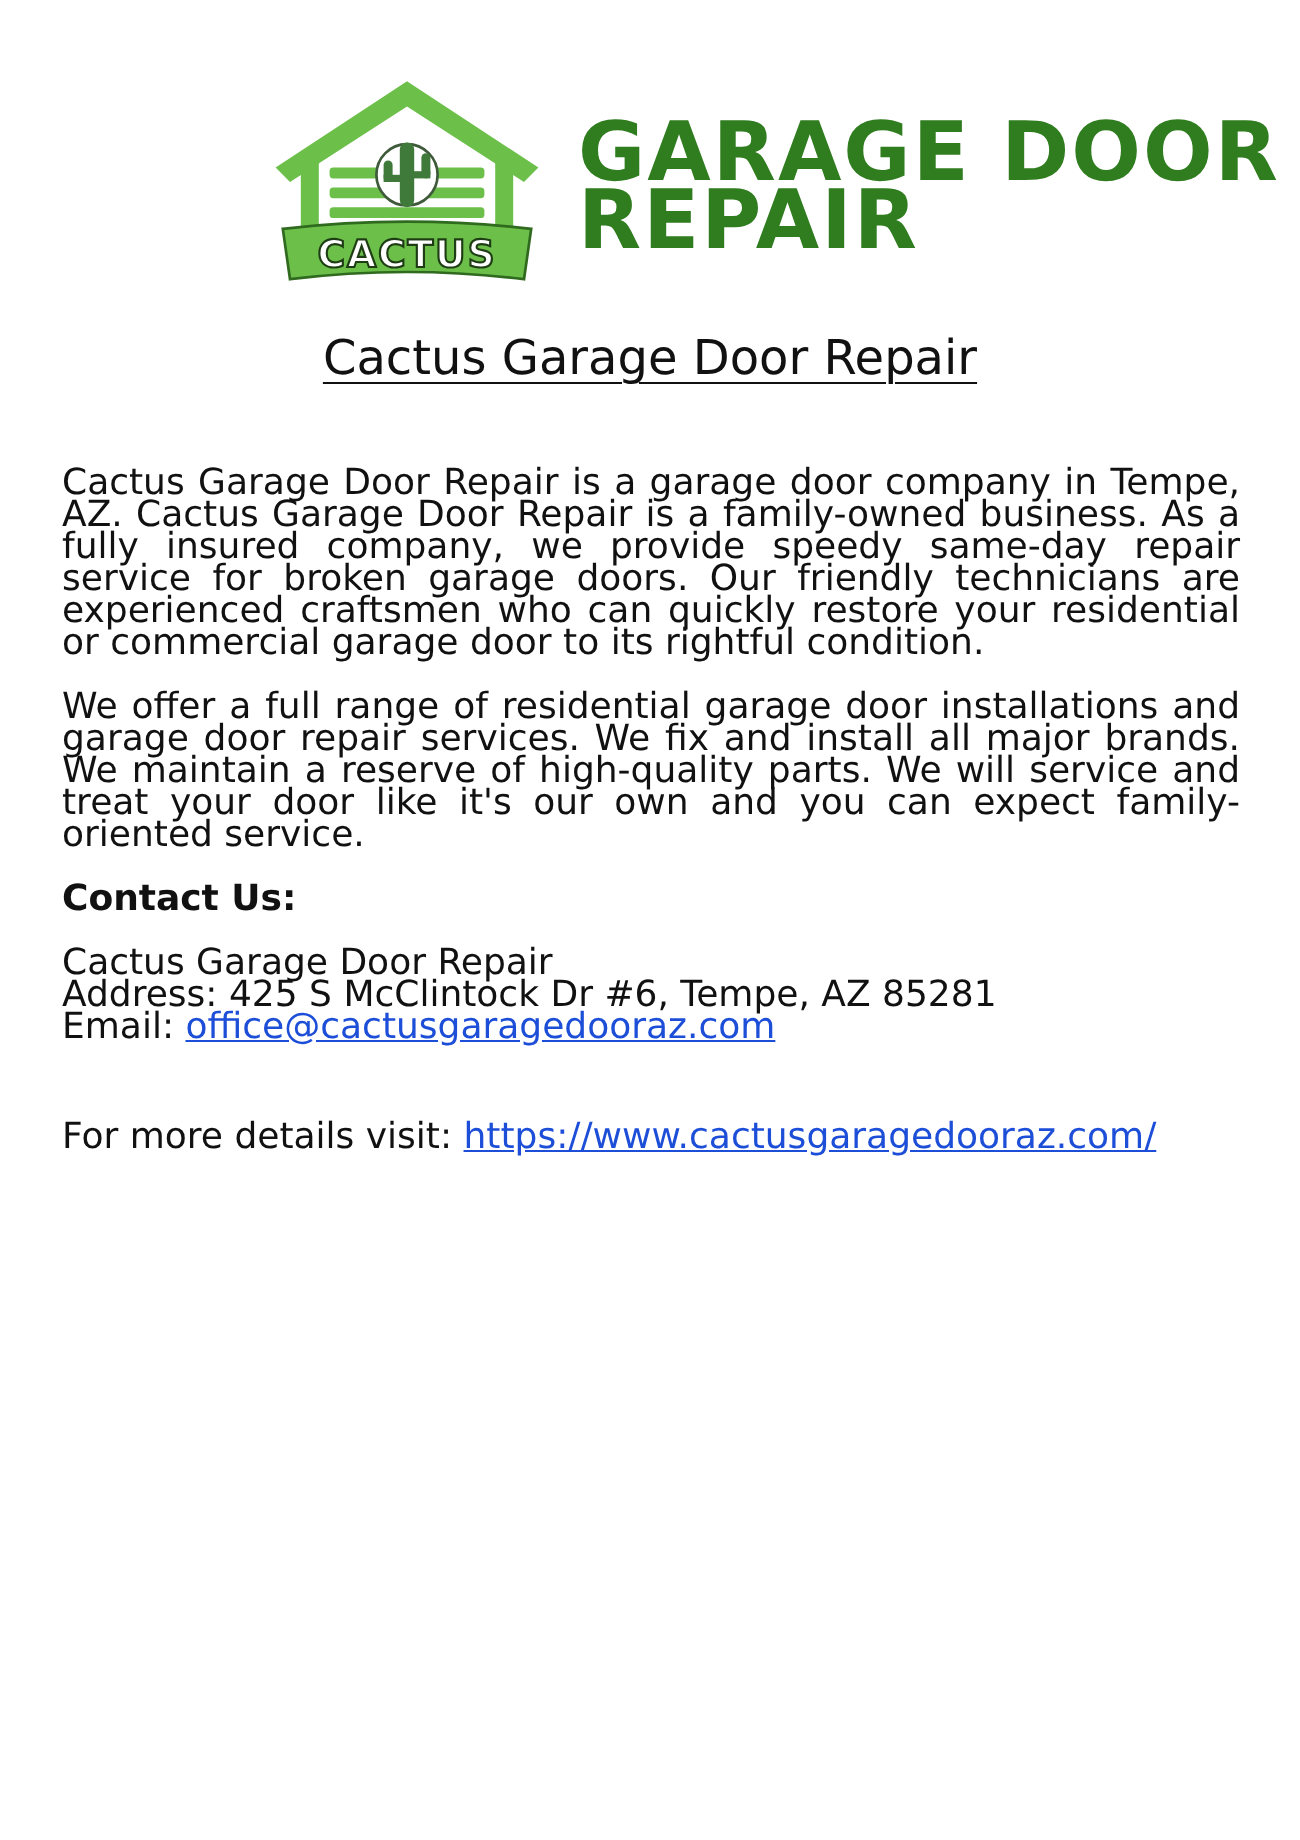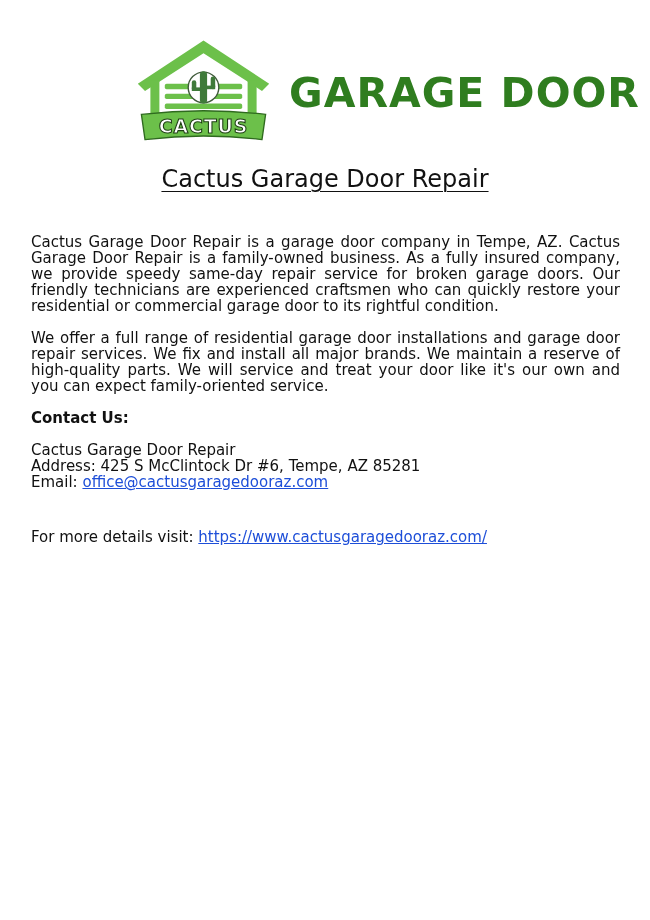--- a/index.html
+++ b/index.html
@@ -20,21 +20,21 @@
       font-size: 41px; line-height: 34px; letter-spacing: 1px;
     }
     .logo-text div { white-space: nowrap; }
     .title {
       position: absolute; left: 0; right: 0; top: 165px; text-align: center;
       font-size: 24px; font-weight: normal; color: #111;
     }
     .title span { text-decoration: underline; text-decoration-thickness: 1px; text-underline-offset: 4px; }
     .content {
       position: absolute; left: 31px; width: 589px; top: 234px;
-      font-size: 15px; line-height: 16px;
+      font-size: 18px; line-height: 16px;
     }
     .para { text-align: justify; margin: 0 0 16px 0; }
     .contact-head { font-weight: bold; margin: 0 0 16px 0; }
     .line { margin: 0; white-space: nowrap; }
     a.link { color: #1d4ed8; text-decoration: underline; }
     .visit { margin-top: 39px; }
   </style>
 </head>
 <body>
 
@@ -55,20 +55,21 @@
     <rect x="62" y="48" width="5" height="12" rx="2.5" fill="#3f7a3a"></rect>
     <rect x="62" y="56" width="10" height="4" fill="#3f7a3a"></rect>
     <rect x="83" y="44" width="5" height="14" rx="2.5" fill="#3f7a3a"></rect>
     <rect x="78" y="54" width="10" height="4" fill="#3f7a3a"></rect>
 
     <path d="M6,86 Q75,78 144,86 L140,114 Q75,106 10,114 Z" fill="#6cc04a" stroke="#2f6a1f" stroke-width="1.5"></path>
     <text x="75" y="107" text-anchor="middle" font-family="DejaVu Sans, sans-serif" font-weight="bold" font-size="21" fill="#ffffff" stroke="#1e3d14" stroke-width="1.2" letter-spacing="1">CACTUS</text>
   </svg>
   <div class="logo-text">
     <div>GARAGE DOOR</div>
+    <div>REPAIR</div>
   </div>
 </div>
 
 <div class="title">
   <span>Cactus Garage Door Repair</span>
 </div>
 
 <div class="content">
   <p class="para">Cactus Garage Door Repair is a garage door company in Tempe, AZ. Cactus Garage Door Repair is a family-owned business. As a fully insured company, we provide speedy same-day repair service for broken garage doors. Our friendly technicians are experienced craftsmen who can quickly restore your residential or commercial garage door to its rightful condition.</p>
   <p class="para">We offer a full range of residential garage door installations and garage door repair services. We fix and install all major brands. We maintain a reserve of high-quality parts. We will service and treat your door like it's our own and you can expect family-oriented service.</p>

